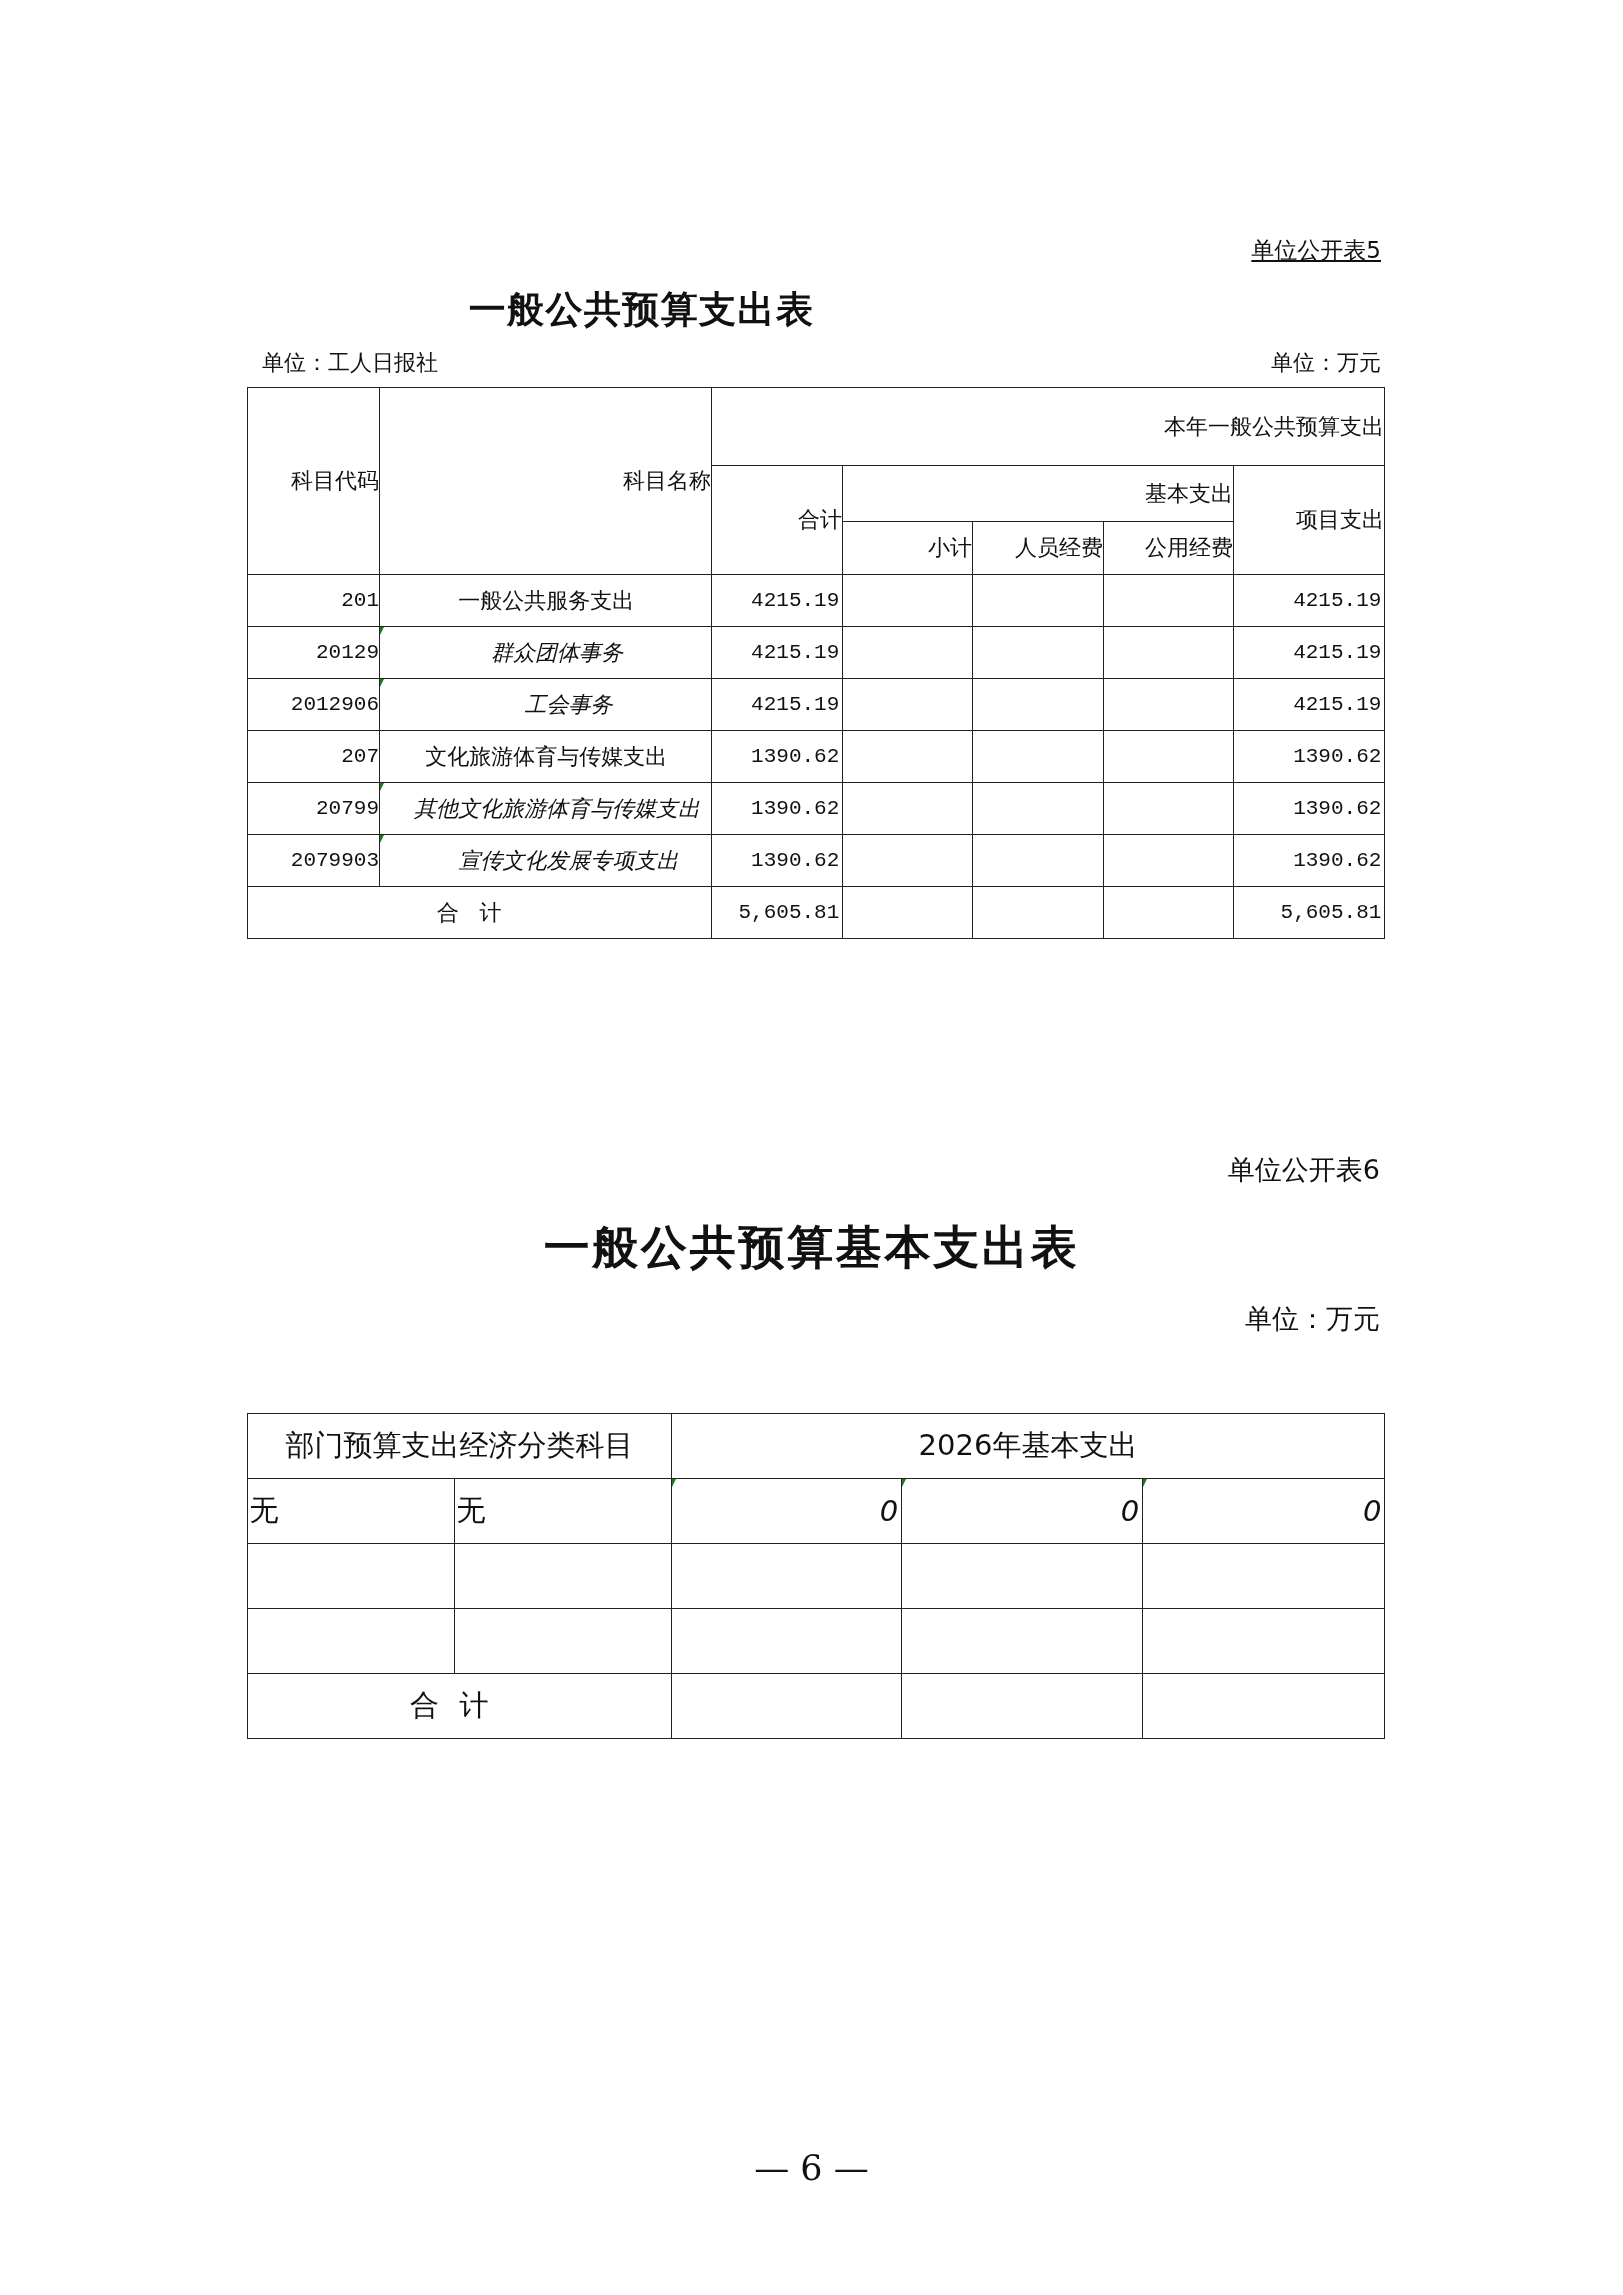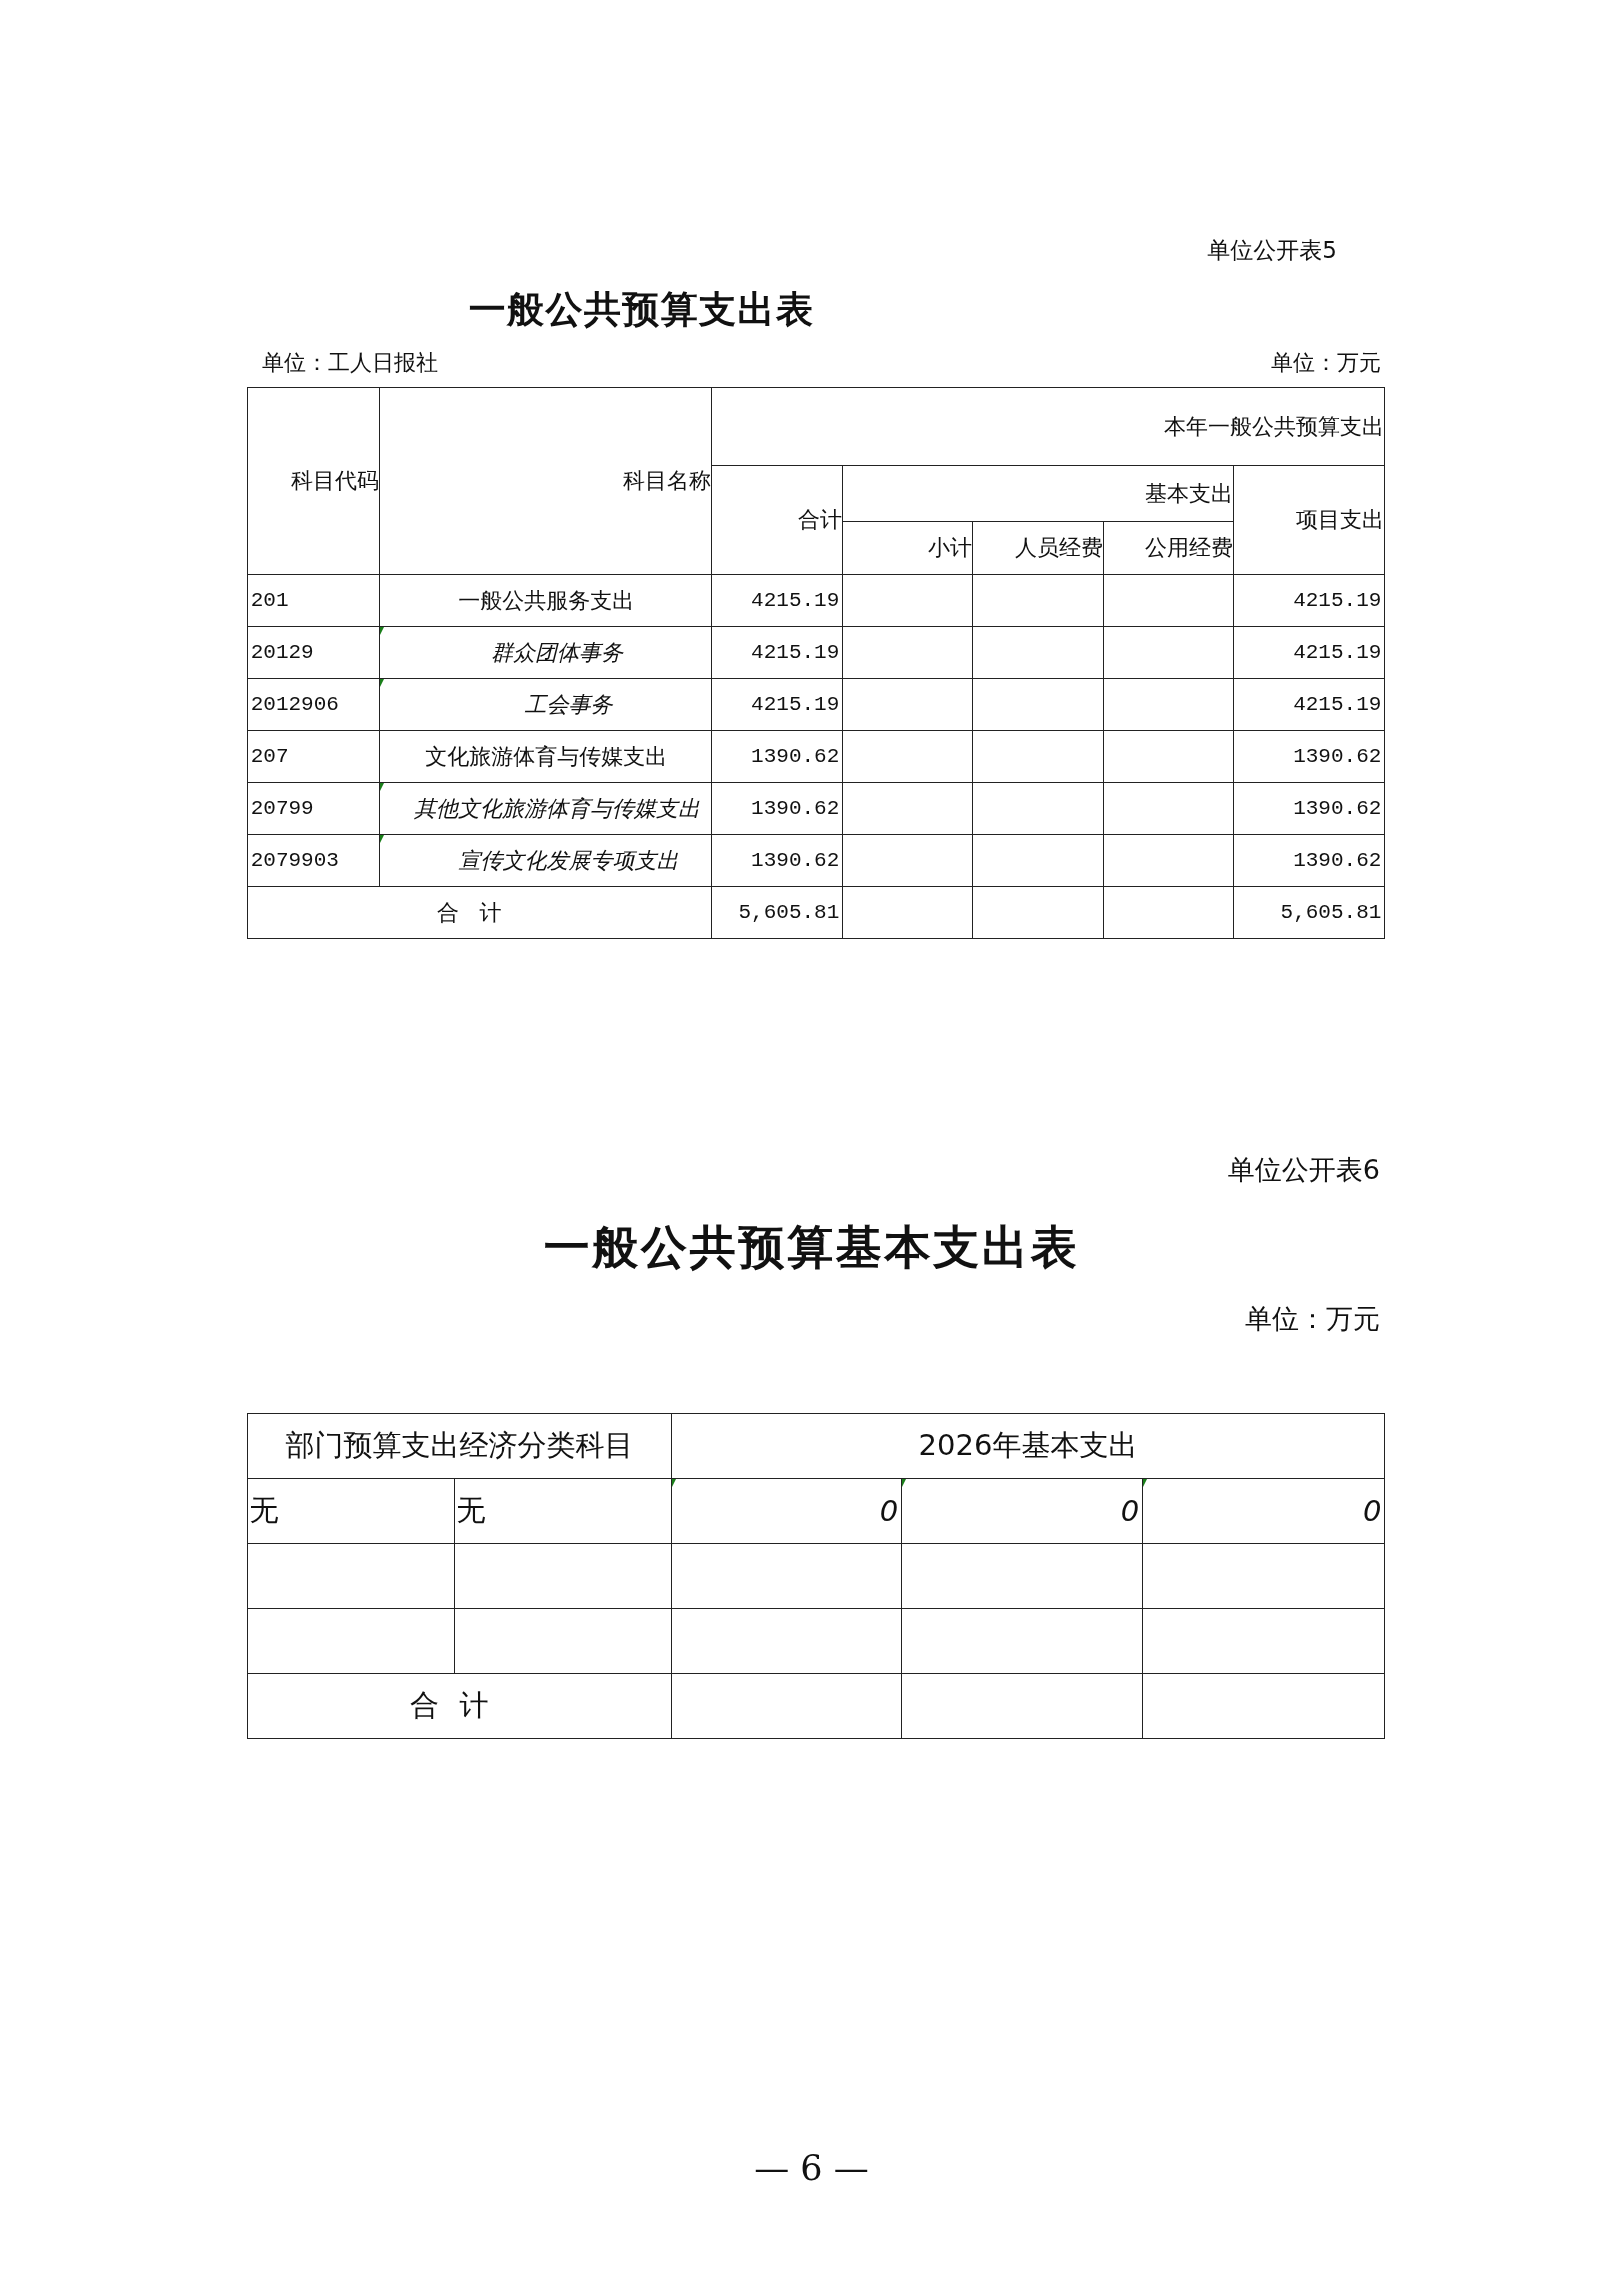--- a/index.html
+++ b/index.html
@@ -7,41 +7,41 @@
          font-family:"DejaVu Sans","Liberation Sans",sans-serif; color:#111; }
   .abs { position:absolute; }
   .form-no { font-size:23px; text-align:right; }
   .title1 { font-size:37px; font-weight:bold; text-align:center; letter-spacing:1.4px; }
   .title2 { font-size:46px; font-weight:bold; text-align:center; letter-spacing:2.7px; font-family:"DejaVu Serif","Liberation Serif",serif; }
   .meta { font-size:22px; }
   table { border-collapse:collapse; position:absolute; table-layout:fixed; }
   td { border:1.4px solid #222; padding:0; overflow:hidden; white-space:nowrap; }
   .t1 td { font-size:22px; }
   .t1 .hd { text-align:right; vertical-align:middle; }
-  .t1 .code { text-align:left; padding-left:2.7px; font-family:"Liberation Mono","DejaVu Sans Mono",monospace; font-size:21px; }
+  .t1 .code { text-align:right; padding-left:2.7px; font-family:"Liberation Mono","DejaVu Sans Mono",monospace; font-size:21px; }
   .t1 .name { text-align:center; }
   .t1 .num { text-align:right; padding-right:2.7px; font-family:"Liberation Mono","DejaVu Sans Mono",monospace; font-size:21px; }
   .t1 .total-label { text-align:center; letter-spacing:20.5px; }
   .t2 td { font-size:29px; }
   .t2 .hd { text-align:center; }
   .t2 .left { text-align:left; padding-left:1.4px; }
   .t2 .num { text-align:right; padding-right:2.7px; }
   .t2 .total-label { text-align:center; letter-spacing:20.5px; }
   .tri { position:relative;font-style:italic; }
   .tri::before { content:""; position:absolute; left:0; top:0; width:0; height:0;
                  border-top:8.2px solid #1a7f1a; border-right:4.1px solid transparent; }
   .indent1 { padding-left:23px; }
   .indent2 { padding-left:46px; }
   .indent0 { padding-left:1.4px; }
   .page-num { font-size:35px; text-align:center; font-family:"DejaVu Serif","Liberation Serif",serif; }
 </style>
 </head>
 <body>
 
-<div class="abs form-no" style="left:1115px; top:235px; width:222px;">单位公开表5</div>
+<div class="abs form-no" style="left:1159px; top:235px; width:222px;text-decoration:underline;">单位公开表5</div>
 <div class="abs title1" style="left:0; top:285px; width:1283px;">一般公共预算支出表</div>
 <div class="abs meta" style="left:262px; top:348px;">单位：工人日报社</div>
 <div class="abs meta" style="left:1159px; top:348px; width:222px; text-align:right;">单位：万元</div>
 
 <table class="t1" style="left:247px; top:387px; width:1137px;">
   <colgroup>
     <col style="width:132px">
       <col style="width:332px">
       <col style="width:131px">
       <col style="width:130px">

